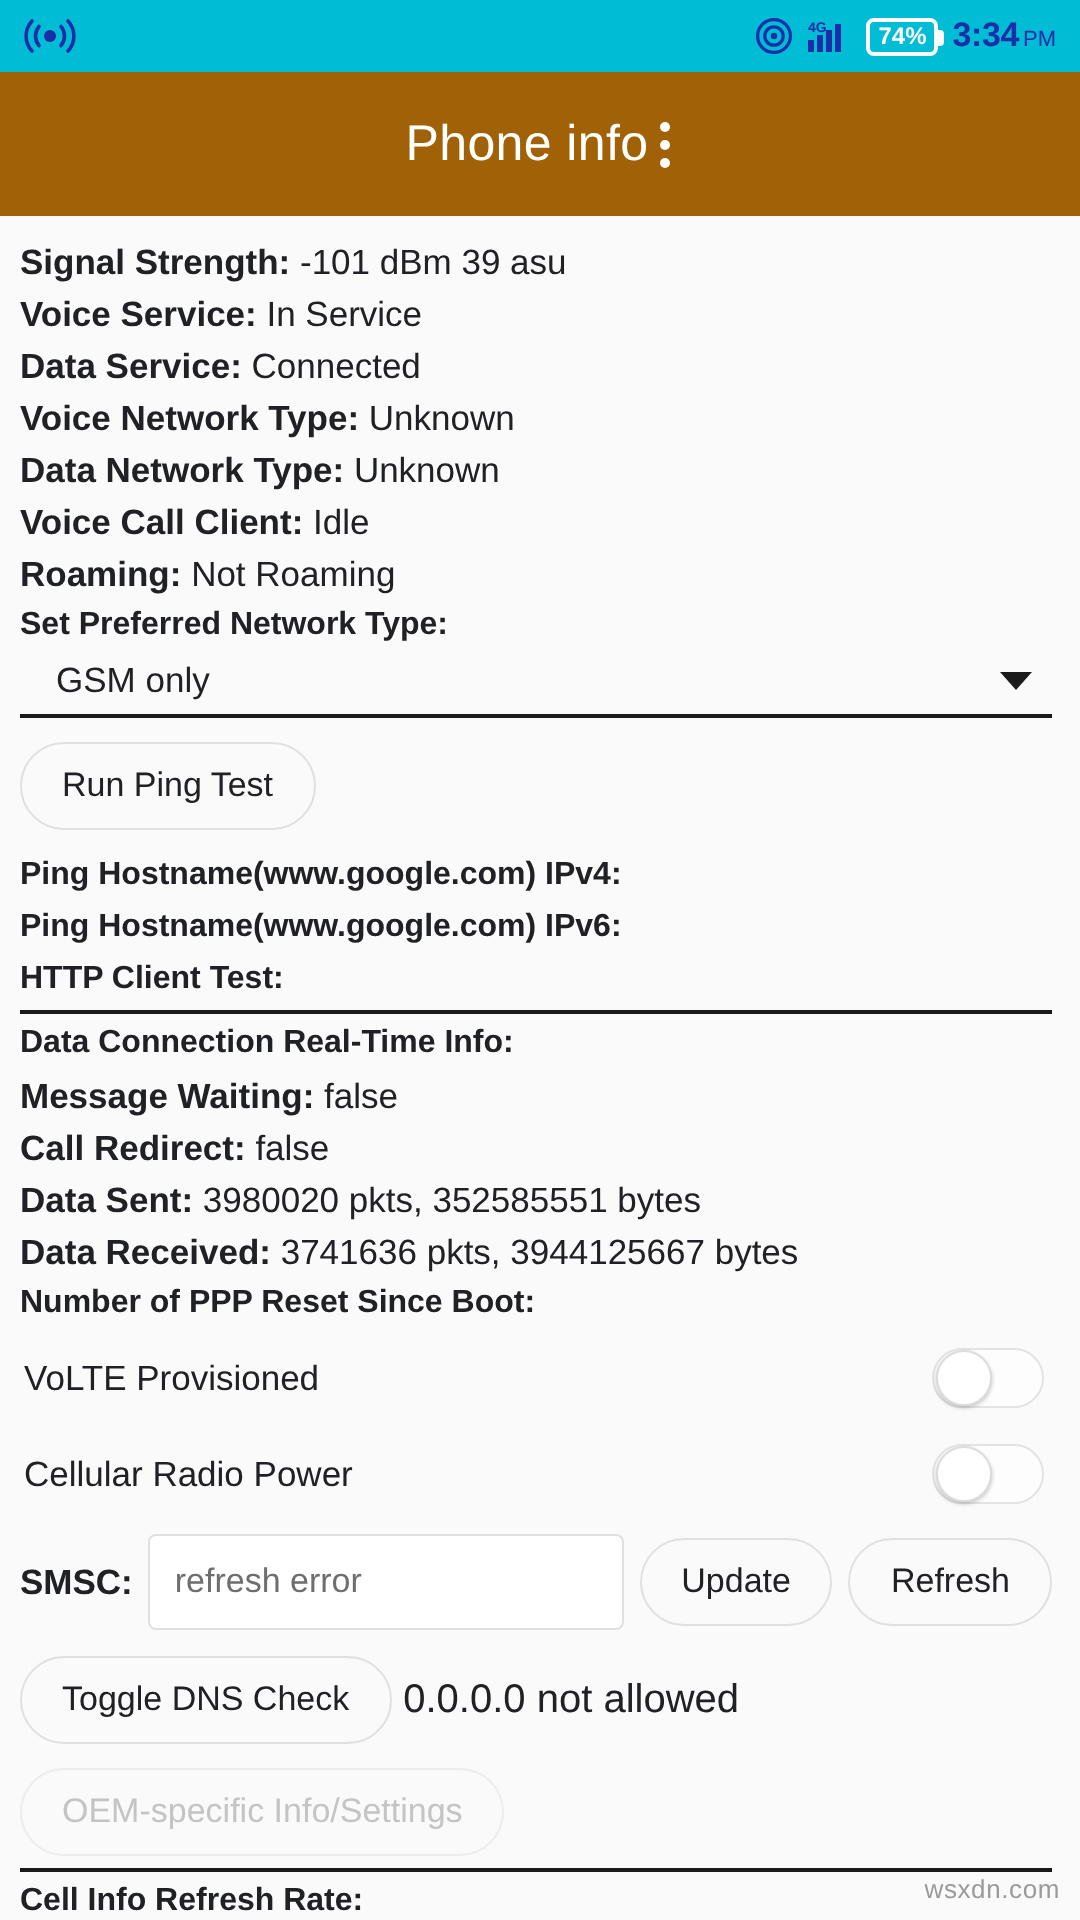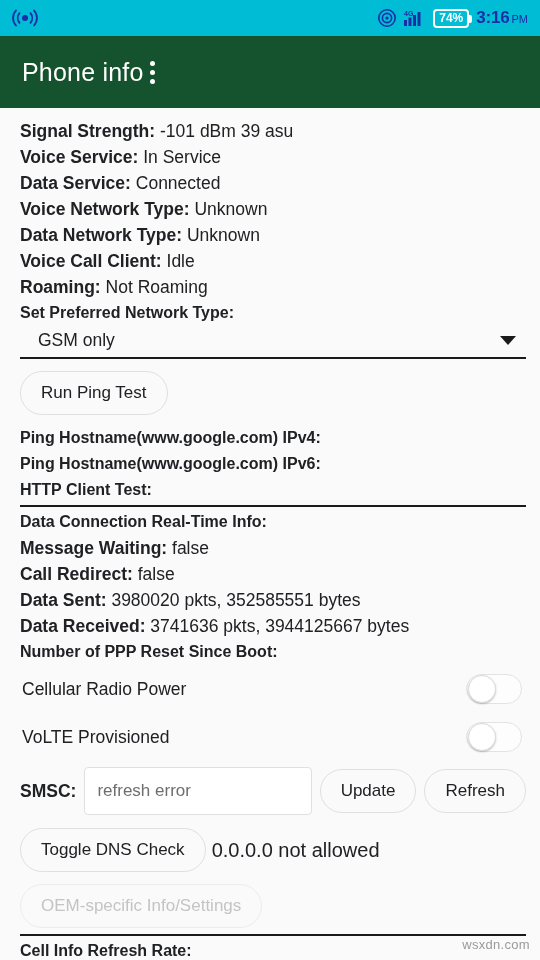--- a/index.html
+++ b/index.html
@@ -53,24 +53,24 @@
     font-size: 17px;
     font-weight: bold;
     color: #1a2ea8;
     letter-spacing: -0.2px;
   }
   #clock-ampm { font-size: 11px; font-weight: normal; margin-left: 2px; text-align: center; }
 
   
   #app-bar {
     height: 72px;
-    background: #14532d;
-    display: flex;
-    align-items: center;
-    justify-content: flex-start;
+    background: #a16207;
+    display: flex;
+    align-items: center;
+    justify-content: center;
     padding: 0 18px 0 22px;
   }
   #app-title {
     color: #ffffff;
     font-size: 25px;
     font-weight: normal;
     letter-spacing: 0.2px;
   }
   #overflow-menu {
     display: flex;
@@ -82,21 +82,21 @@
   #overflow-menu i {
     width: 5px; height: 5px;
     background: #ffffff;
     border-radius: 50%;
     display: block;
   }
 
   
   #content {
     background: #fafafa;
-    padding: 10px 14px 0 20px;
+    padding: 10px 14px 0 10px;
     height: calc(960px - 36px - 72px);
     overflow: hidden;
     position: relative;
     border-radius: 15px;
   }
 
   .info-line {
     font-size: 17.5px;
     color: #202124;
     line-height: 26px;
@@ -250,21 +250,21 @@
     </svg>
     <svg class="sb-icon" width="22" height="20" viewBox="0 0 22 20">
       <text x="0" y="8" font-size="7" font-weight="bold" fill="#1a2ea8" font-family="Liberation Sans, sans-serif">4G</text>
       <rect x="0" y="12" width="3" height="6" fill="#1a2ea8"></rect>
       <rect x="4.5" y="9.5" width="3" height="8.5" fill="#1a2ea8"></rect>
       <rect x="9" y="7" width="3" height="11" fill="#1a2ea8"></rect>
       <rect x="13.5" y="4" width="3" height="14" fill="#1a2ea8"></rect>
     </svg>
     <div id="battery-chip">74%</div>
     <div style="display:flex;align-items:baseline;">
-      <span id="clock">3:16</span>
+      <span id="clock">3:34</span>
       <span id="clock-ampm">PM</span>
     </div>
   </div>
 </div>
 
 <div id="app-bar">
   <div id="app-title">Phone info</div>
   <div id="overflow-menu">
     <i></i>
     <i></i>
@@ -333,28 +333,28 @@
     <b>Data Sent: </b>
     <span class="val">3980020 pkts, 352585551 bytes</span>
   </div>
   <div class="info-line">
     <b>Data Received: </b>
     <span class="val">3741636 pkts, 3944125667 bytes</span>
   </div>
   <div class="section-head">Number of PPP Reset Since Boot:</div>
 
   <div class="toggle-row">
-    <span class="toggle-label">Cellular Radio Power</span>
+    <span class="toggle-label">VoLTE Provisioned</span>
     <span class="switch">
       <span class="knob"></span>
     </span>
   </div>
 
   <div class="toggle-row">
-    <span class="toggle-label">VoLTE Provisioned</span>
+    <span class="toggle-label">Cellular Radio Power</span>
     <span class="switch">
       <span class="knob"></span>
     </span>
   </div>
 
   <div id="smsc-row">
     <span id="smsc-label">SMSC:</span>
     <input id="smsc-input" type="text" placeholder="refresh error" style="">
     <button class="btn">Update</button>
     <button class="btn">Refresh</button>

